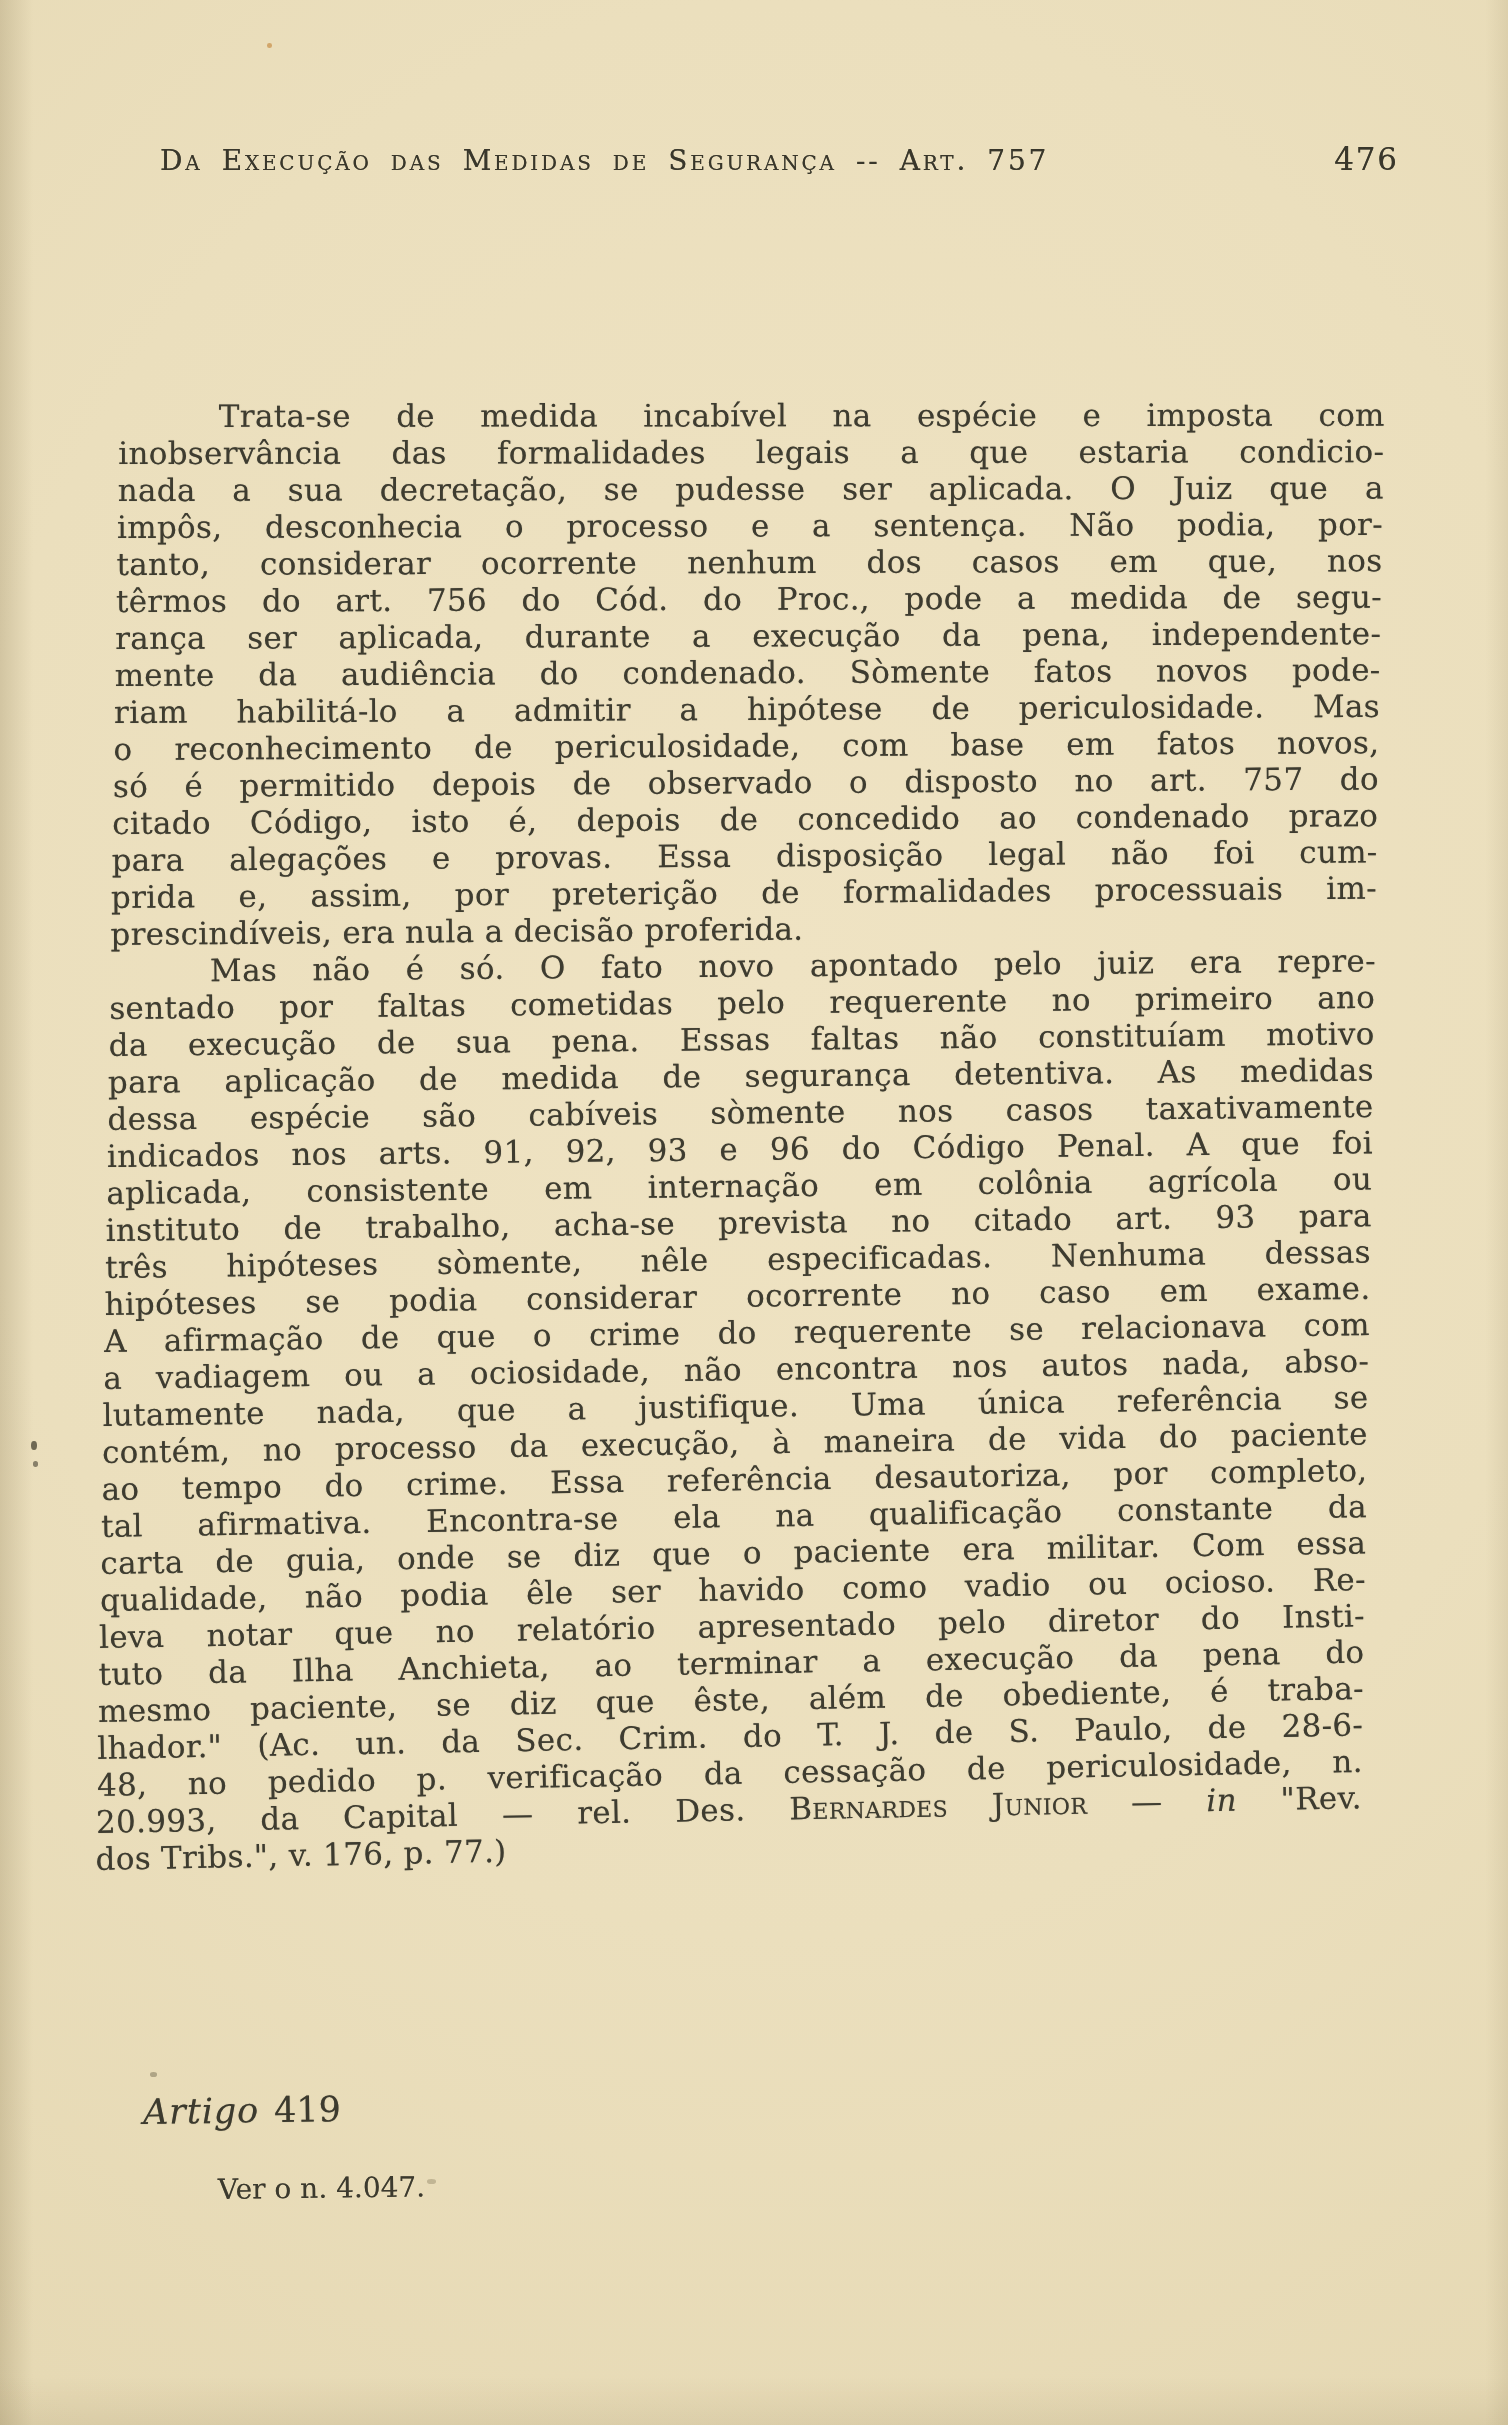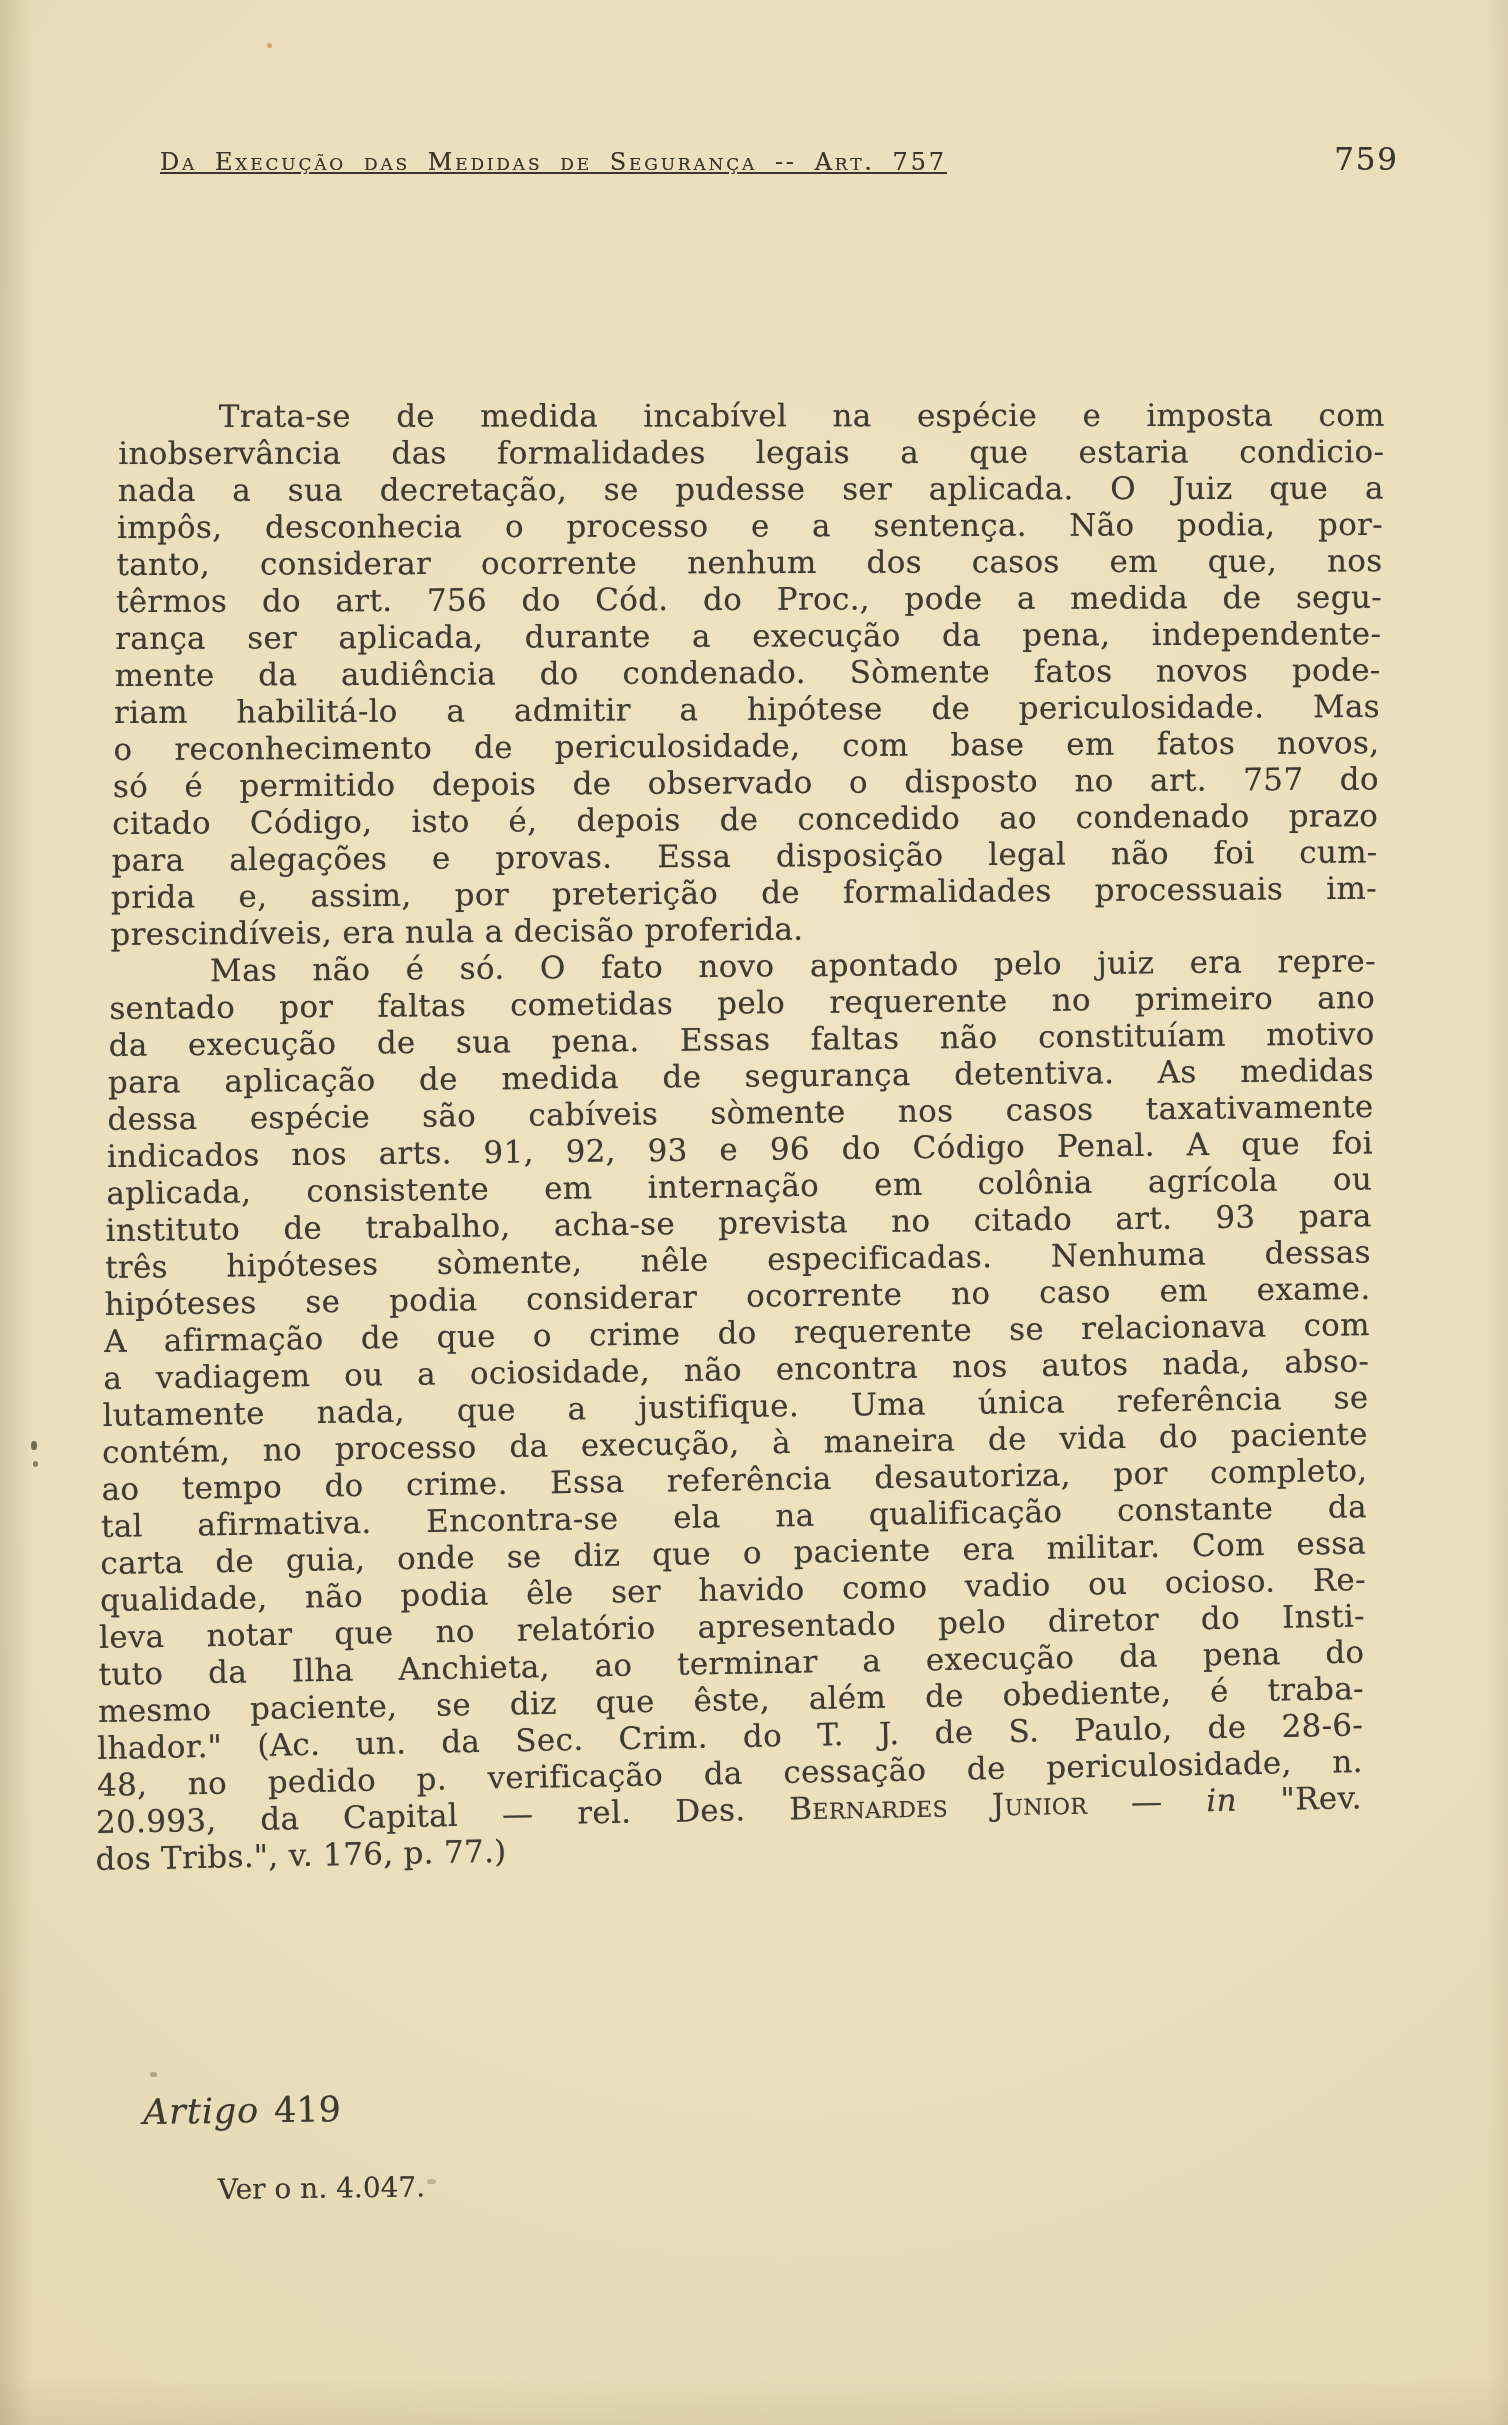--- a/index.html
+++ b/index.html
@@ -18,25 +18,24 @@
     color: #3e3c30;
   }
 
   
   .running-header {
     position: absolute; top: 141px; left: 160px; right: 109px;
     display: flex; justify-content: space-between; align-items: baseline;
   }
   .header-title {
     font-variant: small-caps;
-    font-size: 24px; letter-spacing: 2.8px; word-spacing: 7.5px;
+    font-size: 28px; letter-spacing: 2.8px; word-spacing: 7.5px;
     color: #39372b;
     text-shadow: 0 0 0.6px rgba(57,55,43,0.7);
     white-space: nowrap;
-    text-decoration: underline;
   }
   .page-number {
     font-size: 31px; letter-spacing: 1.9px; color: #39372b;
     text-shadow: 0 0 0.6px rgba(57,55,43,0.7);
   }
 
   
   .text-block {
     position: absolute; top: 398px; left: 120px; width: 1266px;
     font-size: 31px; line-height: 37px; letter-spacing: 0.3px;
@@ -79,21 +78,21 @@
   .speck.s4 { left: 267px; top: 43px;   width: 4.7px;  height: 4.7px;  background: rgba(190,120,40,0.55); }
   .speck.s5 { left: 427px; top: 2179px; width: 8.5px;  height: 4.7px;  background: rgba(120,108,80,0.35); }
 </style>
 </head>
 <body>
 
 <div class="page">
 
   <div class="running-header">
     <span class="header-title">Da Execução das Medidas de Segurança -- Art. 757</span>
-    <span class="page-number">759</span>
+    <span class="page-number">476</span>
   </div>
 
   <div class="text-block">
       <div class="paragraph">
         <div class="line indent" style="transform: translateX(-1.2px) rotate(-0.06deg);">Trata-se de medida incabível na espécie e imposta com</div>
         <div class="line" style="transform: translateX(-1.8px) rotate(-0.08deg);">inobservância das formalidades legais a que estaria condicio-</div>
         <div class="line" style="transform: translateX(-2.3px) rotate(-0.11deg);">nada a sua decretação, se pudesse ser aplicada. O Juiz que a</div>
         <div class="line" style="transform: translateX(-3px) rotate(-0.14deg);">impôs, desconhecia o processo e a sentença. Não podia, por-</div>
         <div class="line" style="transform: translateX(-3.6px) rotate(-0.17deg);">tanto, considerar ocorrente nenhum dos casos em que, nos</div>
         <div class="line" style="transform: translateX(-4.1px) rotate(-0.2deg);">têrmos do art. 756 do Cód. do Proc., pode a medida de segu-</div>

